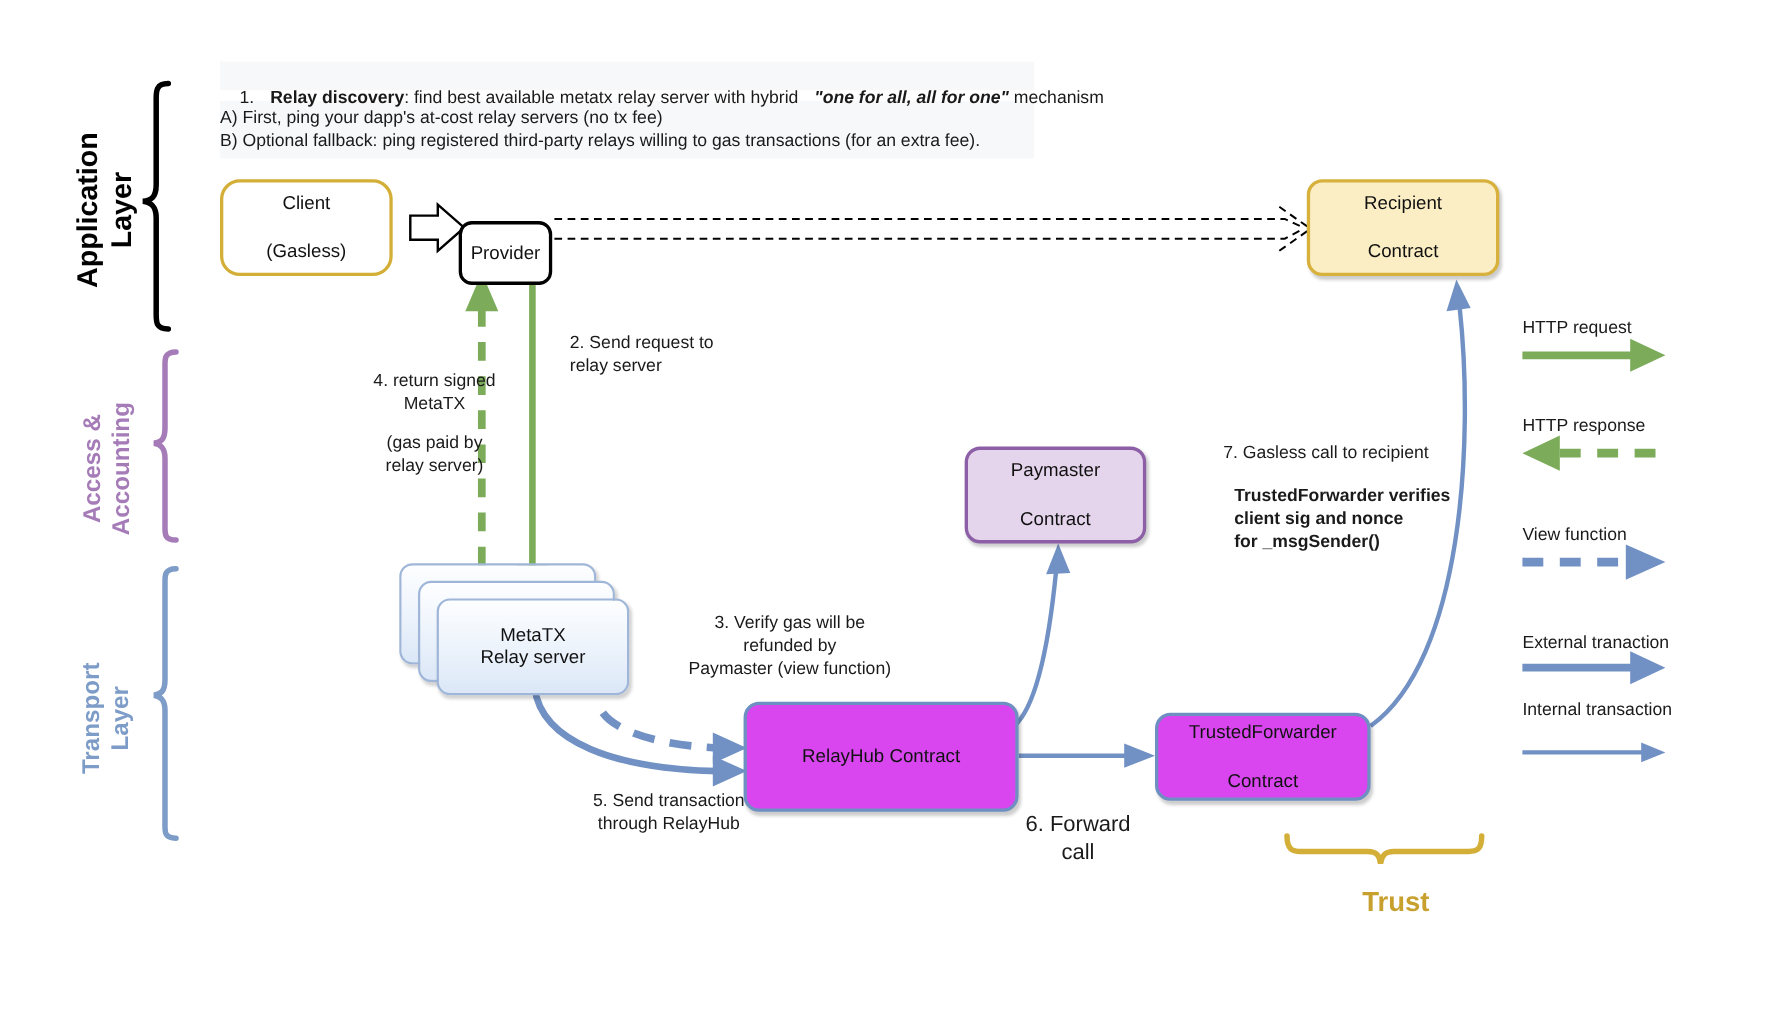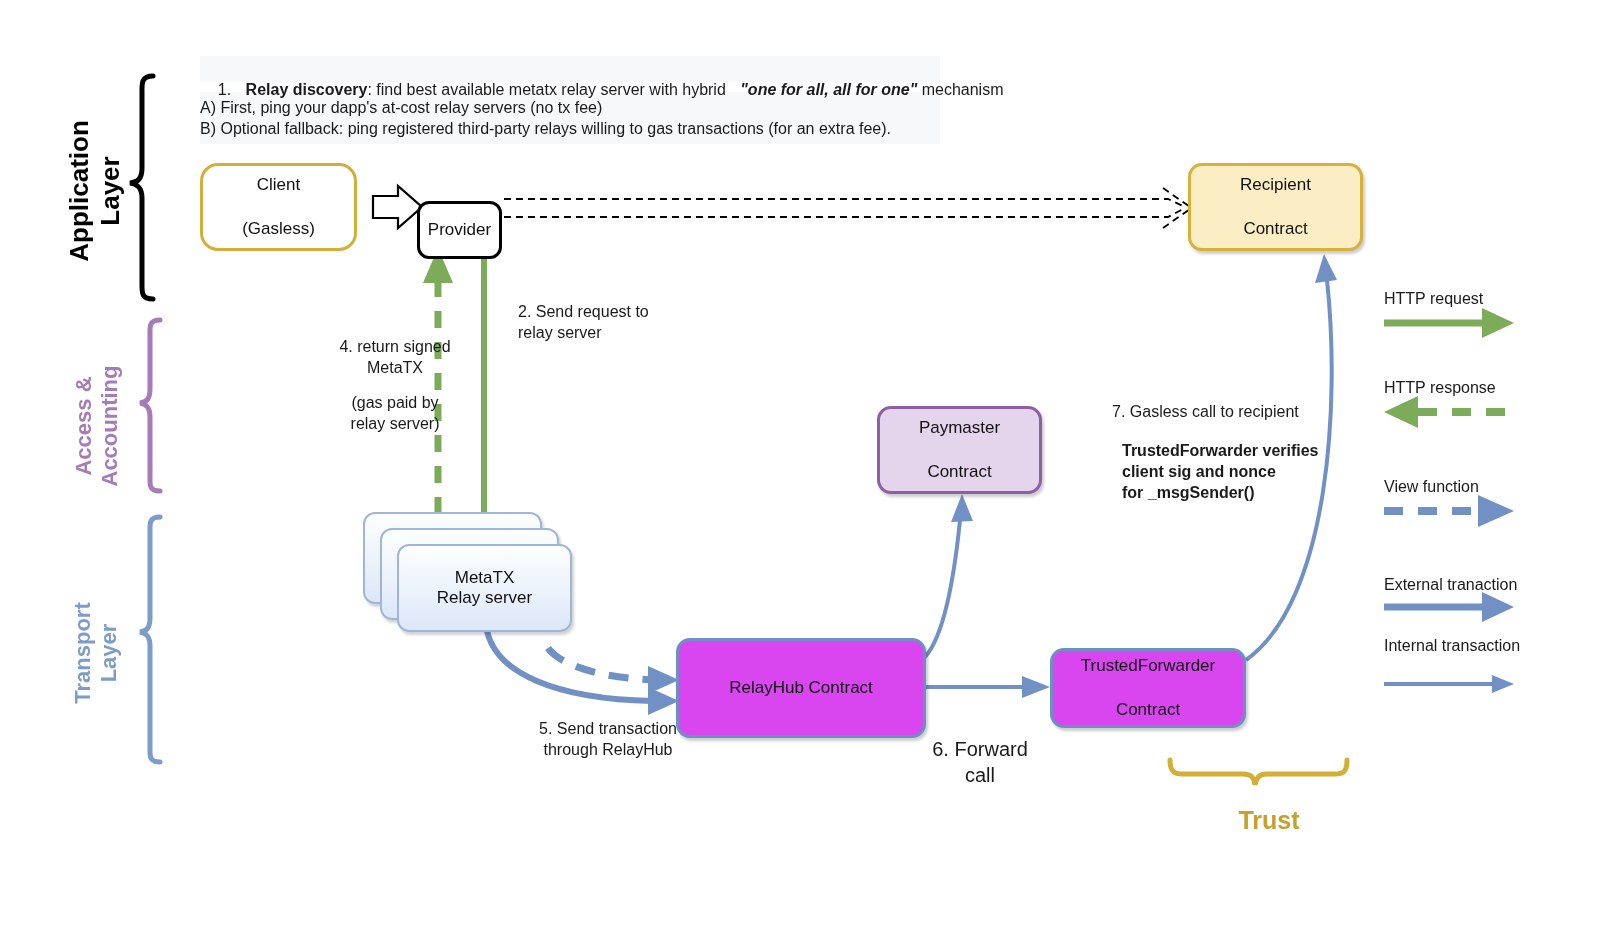--- a/index.html
+++ b/index.html
@@ -261,20 +261,23 @@
   <div class="node bluebox" style="left:1050px;top:648px;width:196px;height:80px;">
     <span>
       <span>TrustedForwarder</span><br>
       <span>Contract</span>
     </span>
   </div>
 
   <div class="txt c" style="left:490px;top:301px;width:240px;font-size:16px;text-align:left;margin-left:28px;">2. Send request to
 relay server</div>
 
+  <div class="txt c" style="left:588px;top:556px;width:260px;font-size:16px;">3. Verify gas will be
+refunded by
+Paymaster (view function)</div>
 
   <div class="txt c" style="left:300px;top:336px;width:190px;font-size:16px;">4. return signed
 MetaTX</div>
 
   <div class="txt c" style="left:300px;top:392px;width:190px;font-size:16px;">(gas paid by
 relay server)</div>
 
   <div class="txt c" style="left:478px;top:718px;width:260px;font-size:16px;">5. Send transaction
 through RelayHub</div>
 

